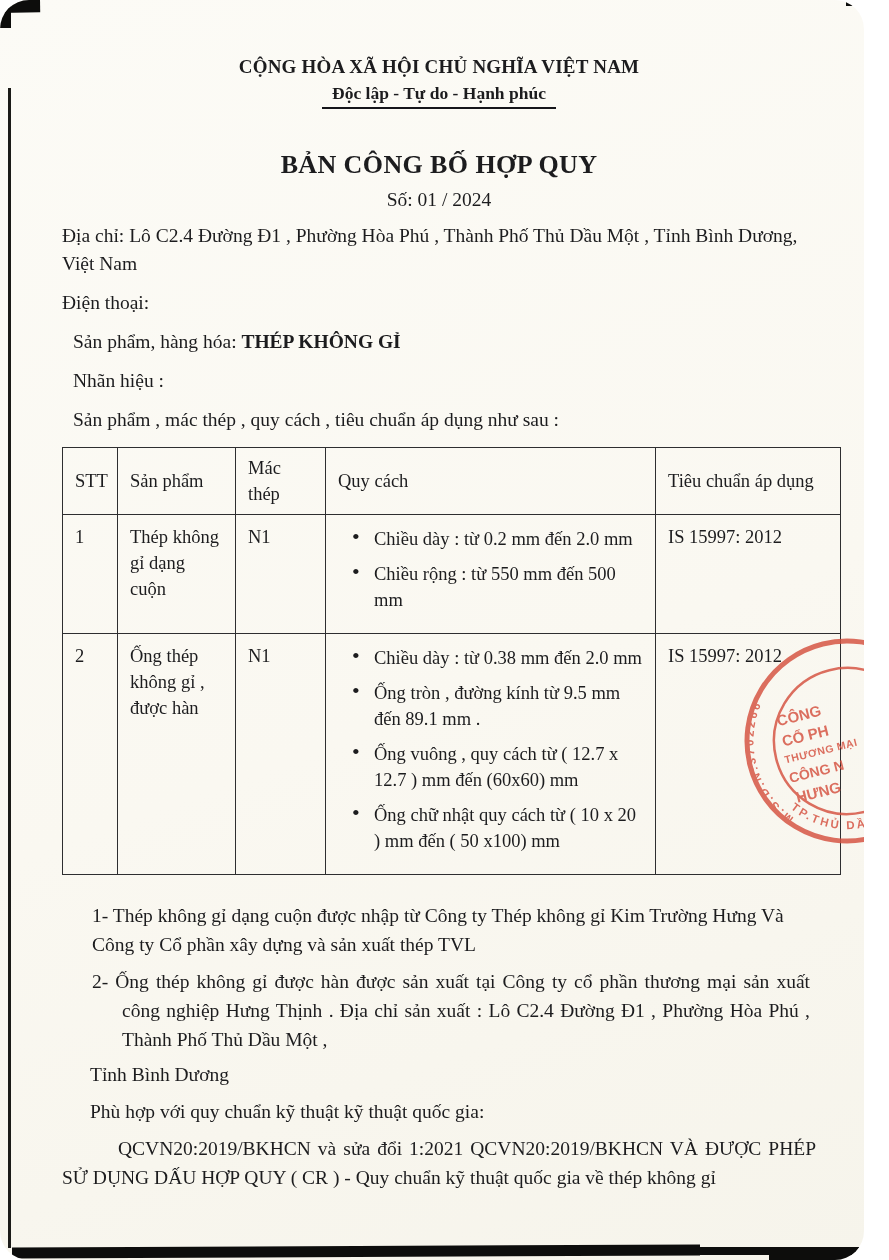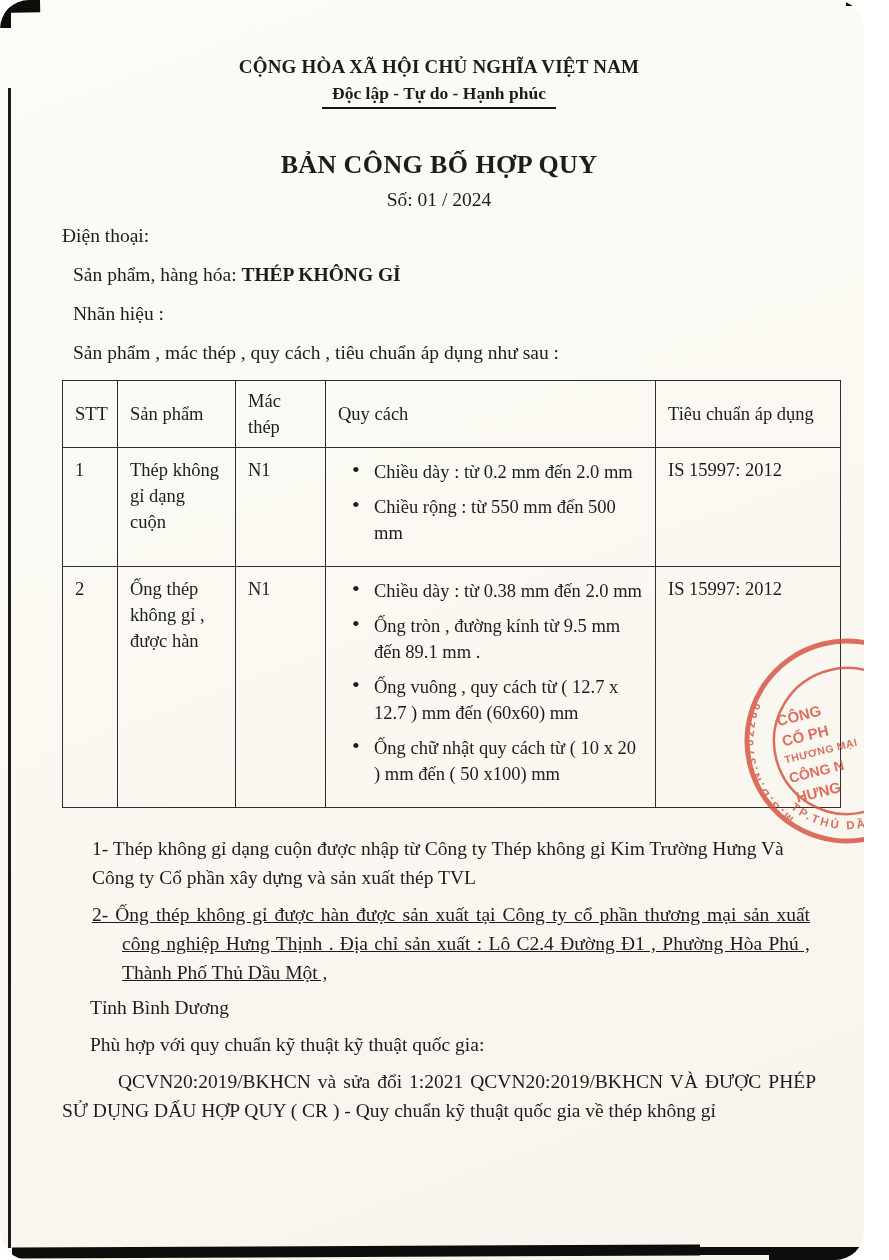--- a/index.html
+++ b/index.html
@@ -32,21 +32,21 @@
   .spec-table th { vertical-align:middle; padding-top:7px; padding-bottom:7px; }
   .col-stt{width:55px} .col-sp{width:118px} .col-mt{width:90px} .col-qc{width:330px} .col-tc{width:185px}
   .cell-center { text-align:center; }
   .cell-justify { text-align:justify; }
   .qc-list { list-style:none; margin:2px 0 0 12px; }
   .qc-list li { position:relative; padding-left:24px; margin-bottom:9px; }
   .qc-list li::before { content:"•"; position:absolute; left:2px; top:-2px; font-size:22px; }
 
   .notes { font-size:19.5px; line-height:29px; }
   .note1 { margin:26px 0 0 30px; width:732px; }
-  .note2 { margin:8px 16px 0 0; padding-left:60px; text-indent:-30px; width:748px; text-align:justify;text-decoration:underline; }
+  .note2 { margin:8px 16px 0 0; padding-left:60px; text-indent:-30px; width:748px; text-align:justify; }
   .province { margin:6px 0 0 28px; }
   .conform { margin:8px 0 0 28px; }
   .final { margin:8px 0 0 0; text-indent:56px; text-align:justify; }
 
   
   .stamp { position:absolute; top:636px; left:742px; z-index:2; color:#d5503f; opacity:.82; transform:rotate(-14deg); }
   .st-ring { fill:none; stroke:currentColor; }
   .st-arc { font-size:11.5px; letter-spacing:2.5px; fill:currentColor; font-weight:bold; font-family:"Liberation Sans","DejaVu Sans",sans-serif; }
   .st-line { fill:currentColor; font-weight:bold; font-family:"Liberation Sans","DejaVu Sans",sans-serif; }
   .st-15 { font-size:15px; } .st-14 { font-size:14px; } .st-10 { font-size:10.5px; letter-spacing:.5px; }
@@ -72,20 +72,21 @@
       <div class="nat-title">CỘNG HÒA XÃ HỘI CHỦ NGHĨA VIỆT NAM</div>
       <div class="motto-wrap">
         <span class="motto">Độc lập - Tự do - Hạnh phúc</span>
       </div>
     </div>
 
     <div class="doc-title">BẢN CÔNG BỐ HỢP QUY</div>
     <div class="doc-number">Số: 01 / 2024</div>
 
     <div class="intro">
+      <p>Địa chỉ: Lô C2.4 Đường Đ1 , Phường Hòa Phú , Thành Phố Thủ Dầu Một , Tỉnh Bình Dương, Việt Nam</p>
       <p>Điện thoại:</p>
       <p class="ind"><span>Sản phẩm, hàng hóa: </span><span class="bold">THÉP KHÔNG GỈ</span></p>
       <p class="ind">Nhãn hiệu :</p>
       <p class="ind">Sản phẩm , mác thép , quy cách , tiêu chuẩn áp dụng như sau :</p>
     </div>
 
     <table class="spec-table">
       <colgroup>
         <col class="col-stt">
           <col class="col-sp">

